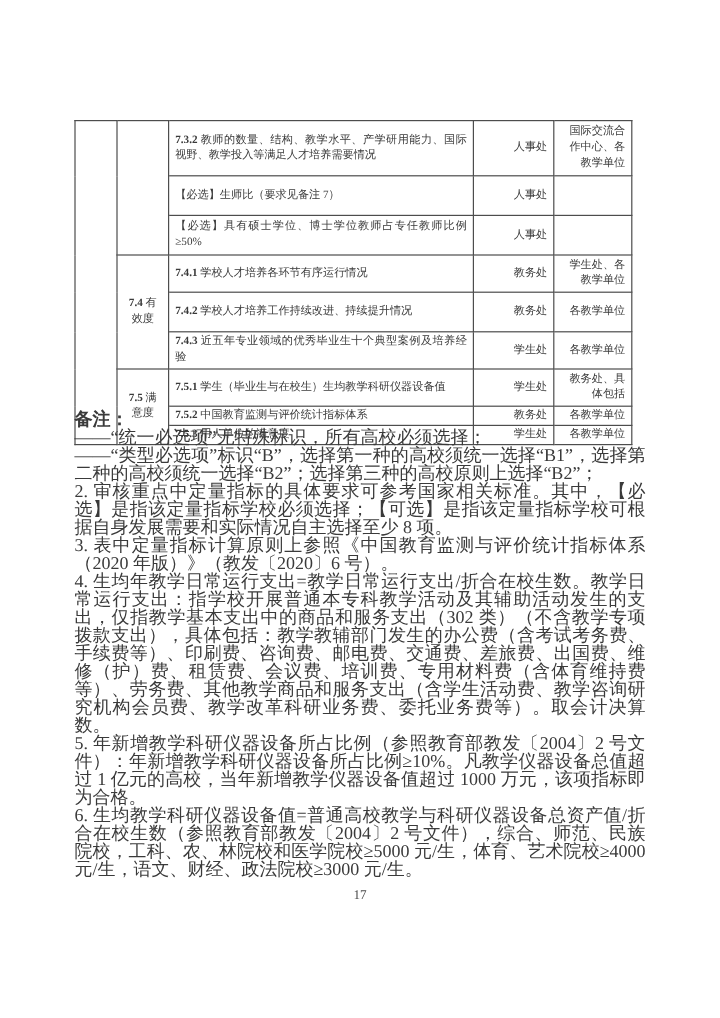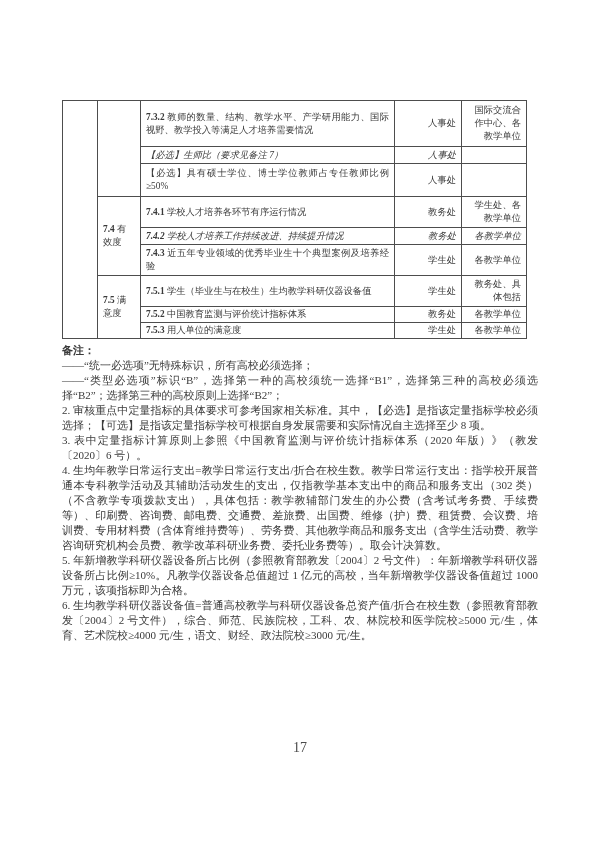--- a/index.html
+++ b/index.html
@@ -38,66 +38,66 @@
     padding: 1px 5px;
     overflow: hidden;
   }
   col.c1 { width: 35px; }
   col.c2 { width: 43px; }
   col.c3 { width: 254px; }
   col.c4 { width: 67px; }
   col.c5 { width: 65px; }
 
   td.group-cell {
-    text-align: left;
+    text-align: center;
     padding: 0 5px;
   }
   td.content-cell {
     text-align: justify;
     text-align-last: left;
   }
   td.dept-cell {
     text-align: right;
     padding: 1px 6px;
   }
   .ind-num, .group-num {
     font-weight: bold;
   }
   tr.h46 { height: 46px; }
   tr.h33 { height: 33px; }
   tr.h31 { height: 31px; }
-  tr.h17 { height: 17px; font-style: italic; }
+  tr.h17 { height: 33px; }
   tr.h16 { height: 16px; }
 
   
   .notes {
     position: absolute;
     left: 62px;
     top: 343px;
     width: 476px;
-    font-size: 11px;
+    font-size: 15px;
     line-height: 15px;
     text-align: justify;
   }
   .notes-heading {
     font-weight: bold;
     margin: 0;
   }
   .notes p {
     margin: 0;
   }
 
   
   .page-num {
     position: absolute;
     top: 740px;
     left: 0;
     width: 100%;
     text-align: center;
-    font-size: 14px;
+    font-size: 11px;
     color: #4a4a4a;
   }
 </style>
 </head>
 <body>
 
 <div class="sheet">
 
   <table class="ind-table">
     <colgroup>
@@ -156,21 +156,21 @@
         <td class="content-cell"><b class="ind-num">7.5.3</b> <span>用人单位的满意度</span></td>
         <td class="dept-cell">学生处</td>
         <td class="dept-cell">各教学单位</td>
       </tr>
     </tbody>
   </table>
 
   <div class="notes">
     <p class="notes-heading">备注：</p>
     <p>——“统一必选项”无特殊标识，所有高校必须选择；</p>
-    <p>——“类型必选项”标识“B”，选择第一种的高校须统一选择“B1”，选择第三种的高校必须选择“B2”；选择第三种的高校原则上选择“B2”；</p>
+    <p>——“类型必选项”标识“B”，选择第一种的高校须统一选择“B1”，选择第二种的高校须统一选择“B2”；选择第三种的高校原则上选择“B2”；</p>
     <p>2. 审核重点中定量指标的具体要求可参考国家相关标准。其中，【必选】是指该定量指标学校必须选择；【可选】是指该定量指标学校可根据自身发展需要和实际情况自主选择至少 8 项。</p>
     <p>3. 表中定量指标计算原则上参照《中国教育监测与评价统计指标体系（2020 年版）》（教发〔2020〕6 号）。</p>
     <p>4. 生均年教学日常运行支出=教学日常运行支出/折合在校生数。教学日常运行支出：指学校开展普通本专科教学活动及其辅助活动发生的支出，仅指教学基本支出中的商品和服务支出（302 类）（不含教学专项拨款支出），具体包括：教学教辅部门发生的办公费（含考试考务费、手续费等）、印刷费、咨询费、邮电费、交通费、差旅费、出国费、维修（护）费、租赁费、会议费、培训费、专用材料费（含体育维持费等）、劳务费、其他教学商品和服务支出（含学生活动费、教学咨询研究机构会员费、教学改革科研业务费、委托业务费等）。取会计决算数。</p>
     <p>5. 年新增教学科研仪器设备所占比例（参照教育部教发〔2004〕2 号文件）：年新增教学科研仪器设备所占比例≥10%。凡教学仪器设备总值超过 1 亿元的高校，当年新增教学仪器设备值超过 1000 万元，该项指标即为合格。</p>
     <p>6. 生均教学科研仪器设备值=普通高校教学与科研仪器设备总资产值/折合在校生数（参照教育部教发〔2004〕2 号文件），综合、师范、民族院校，工科、农、林院校和医学院校≥5000 元/生，体育、艺术院校≥4000 元/生，语文、财经、政法院校≥3000 元/生。</p>
   </div>
 
   <div class="page-num">17</div>
 
 </div>

